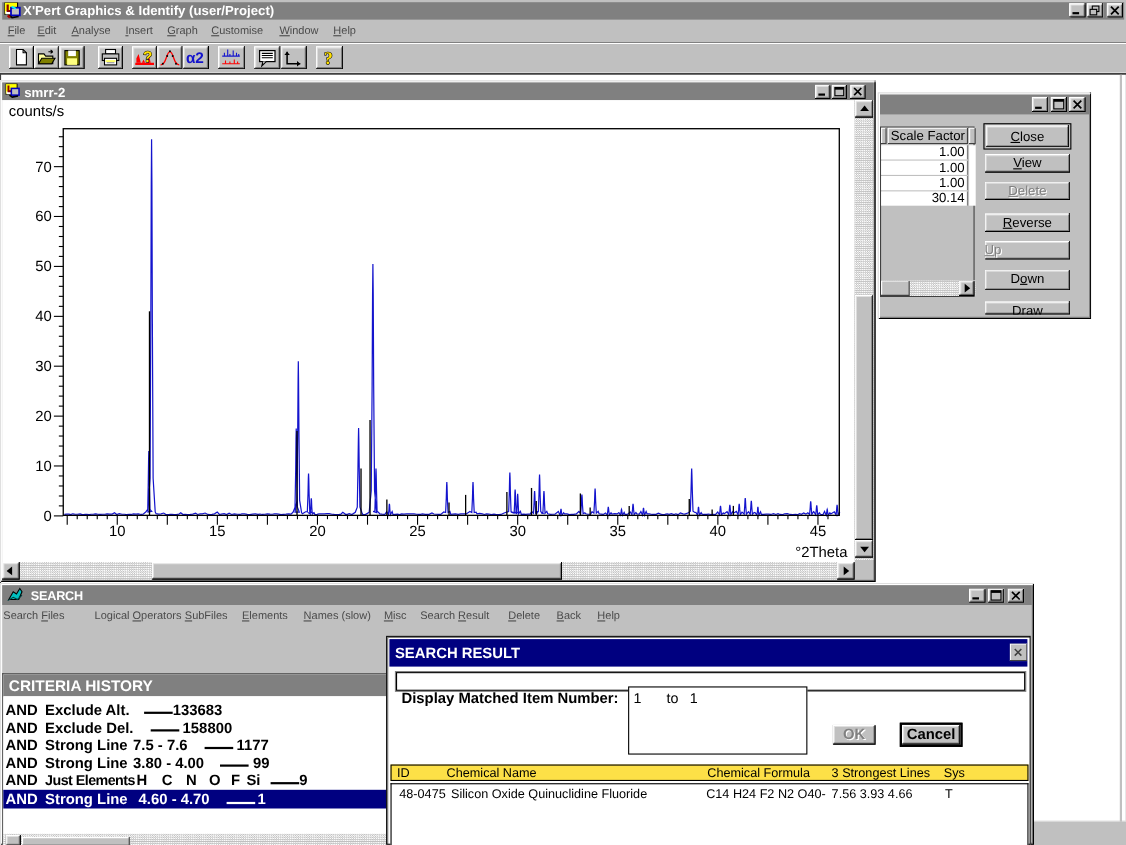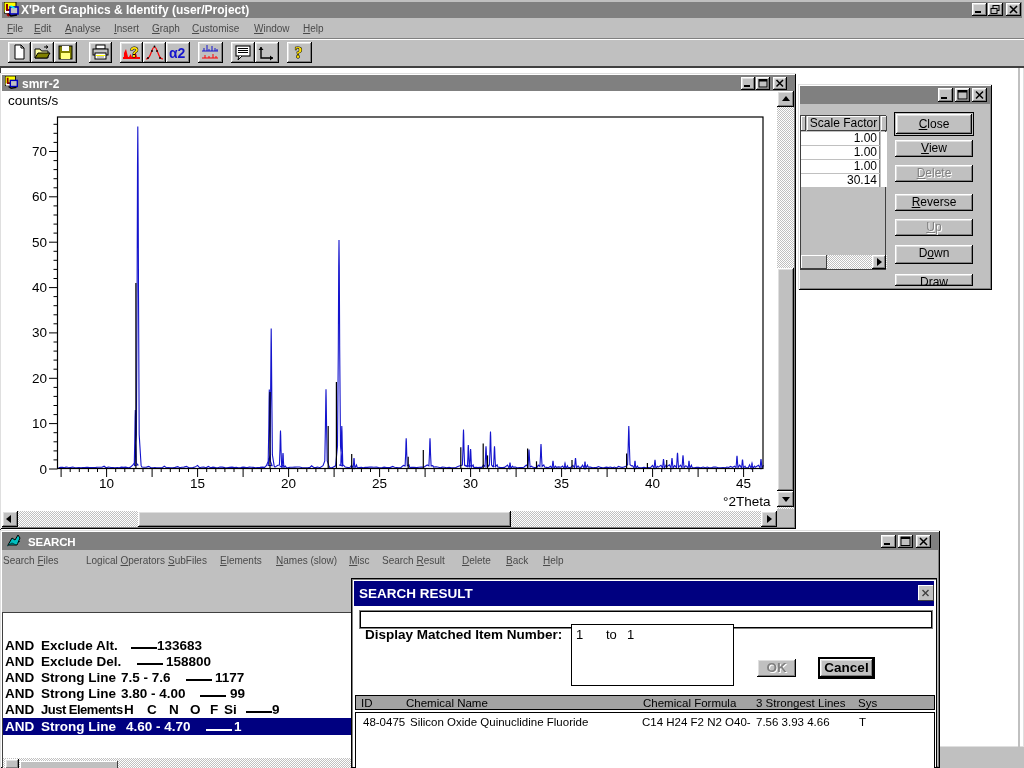--- a/index.html
+++ b/index.html
@@ -385,21 +385,21 @@
         <div class="arrow" style="left:5px;top:3px;border-top:4px solid transparent;border-bottom:4px solid transparent;border-left:5px solid #000"></div>
       </div>
   </div>
 
   <div class="abs" style="left:96px;top:28px;width:80px;height:24px;border:1px solid #000;padding:1px">
       <div class="raised" style="width:100%;height:100%;font-size:12px;text-align:center;line-height:20px"><u>C</u>lose</div>
     </div>
   <div class="abs raised" style="left:97px;top:56px;width:78px;height:17px;font-size:12px;text-align:center;line-height:17px"><u>V</u>iew</div>
   <div class="abs raised" style="left:97px;top:81px;width:78px;height:17px;font-size:12px;text-align:center;line-height:17px;color:#808080;text-shadow:1px 1px 0 #fff"><u>D</u>elete</div>
   <div class="abs raised" style="left:97px;top:110px;width:78px;height:17px;font-size:12px;text-align:center;line-height:17px"><u>R</u>everse</div>
-  <div class="abs raised" style="left:97px;top:135px;width:78px;height:17px;font-size:12px;text-align:center;line-height:17px;color:#808080;text-shadow:1px 1px 0 #fff"><u>U</u>p</div>
+  <div class="abs raised" style="left:97px;top:135px;width:78px;height:17px;font-size:12px;line-height:17px;color:#808080;text-shadow:1px 1px 0 #fff"><u>U</u>p</div>
   <div class="abs raised" style="left:97px;top:161px;width:78px;height:19px;font-size:12px;text-align:center;line-height:17px">D<u>o</u>wn</div>
   <div class="abs raised" style="left:97px;top:190px;width:78px;height:12px;font-size:12px;text-align:center;line-height:16px;overflow:hidden">Draw</div>
 </div>
 
 <div class="abs winframe" style="left:0;top:530px;width:940px;height:238px">
   <div class="abs tbar" style="left:2px;top:2px;width:936px;height:18px;font-size:12px;line-height:18px">
     <svg class="abs" style="left:4px;top:1px" width="16" height="16" viewBox="0 0 16 16">
       <path d="M2 12l4-7 3 2 3-5 2 3-3 7z" fill="#00c0c0" stroke="#000"></path>
       <path d="M1 13l5-3 4 2 4-4" stroke="#004040" fill="none"></path>
     </svg>
@@ -426,20 +426,23 @@
     <span style="left:218px"><u>E</u>lements</span>
     <span style="left:274px"><u>N</u>ames (slow)</span>
     <span style="left:347px"><u>M</u>isc</span>
     <span style="left:380px">Search <u>R</u>esult</span>
     <span style="left:460px"><u>D</u>elete</span>
     <span style="left:504px"><u>B</u>ack</span>
     <span style="left:541px"><u>H</u>elp</span>
   </div>
 
   <div class="abs" style="left:2px;top:82px;width:356px;height:156px;border:1px solid #404040;border-bottom:none;background:#fff">
+    <div class="tbar abs" style="left:0;top:0;width:354px;height:20px;font-size:14px">
+        <span style="position:absolute;left:5px;top:2px">CRITERIA HISTORY</span>
+      </div>
     <div class="abs" style="left:0;top:20px;width:354px;height:136px;background:#fff;font-weight:bold;font-size:13.5px;white-space:nowrap">
       <div style="position:absolute;left:0;top:5px;width:354px;height:16px">
           <span class="abs" style="left:2px">AND</span>
           <span class="abs" style="left:38px">Exclude Alt.</span>
           <span class="abs" style="left:128px;width:26px;border-bottom:2px solid #000;height:11px"></span>
           <span class="abs" style="left:154px">133683</span>
         </div>
       <div style="position:absolute;left:0;top:21px;width:354px;height:16px">
           <span class="abs" style="left:2px">AND</span>
           <span class="abs" style="left:38px">Exclude Del.</span>
@@ -501,21 +504,21 @@
   <div class="abs" style="left:219px;top:45px;width:163px;height:62px;background:#fff;border:1px solid #000">
       <span style="position:absolute;left:4px;top:2px;font-size:13px">1</span>
       <span style="position:absolute;left:34px;top:2px;font-size:13px">to</span>
       <span style="position:absolute;left:55px;top:2px;font-size:13px">1</span>
     </div>
   <div class="abs raised" style="left:405px;top:80px;width:39px;height:18px;font-weight:bold;font-size:13.5px;text-align:center;line-height:17px;color:#808080;text-shadow:1px 1px 0 #fff">OK</div>
   <div class="abs" style="left:466px;top:78px;width:57px;height:22px;border:1px solid #000;padding:1px;background:#000">
       <div class="raised" style="width:100%;height:100%;font-weight:bold;font-size:13.5px;text-align:center;line-height:17px">Cancel</div>
     </div>
 
-  <div class="abs" style="left:3px;top:116px;width:580px;height:15px;border:1px solid #000;background:#a3a3a3;font-size:11.5px;white-space:nowrap">
+  <div class="abs" style="left:3px;top:116px;width:580px;height:15px;border:1px solid #000;background:#fde047;font-size:11.5px;white-space:nowrap">
     <span class="abs" style="left:5px;top:1px">ID</span>
     <span class="abs" style="left:50px;top:1px">Chemical Name</span>
     <span class="abs" style="left:287px;top:1px">Chemical Formula</span>
     <span class="abs" style="left:400px;top:1px">3 Strongest Lines</span>
     <span class="abs" style="left:502px;top:1px">Sys</span>
   </div>
   <div class="abs" style="left:3px;top:133px;width:580px;height:57px;border:1px solid #000;border-bottom:none;background:#fff;font-size:11.5px;white-space:nowrap">
     <span class="abs" style="left:7px;top:3px">48-0475</span>
     <span class="abs" style="left:54px;top:3px">Silicon Oxide Quinuclidine Fluoride</span>
     <span class="abs" style="left:286px;top:3px">C14 H24 F2 N2 O40-</span>

